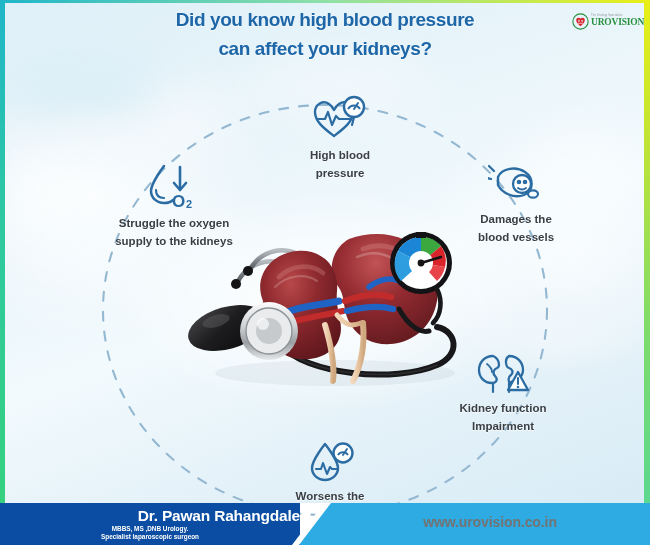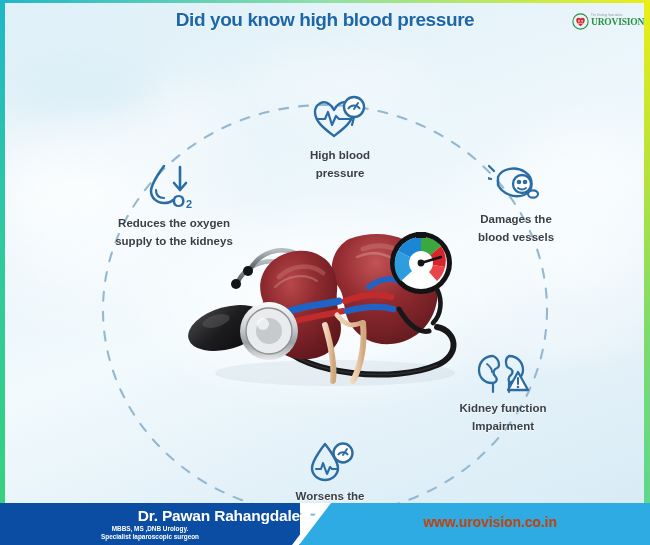--- a/index.html
+++ b/index.html
@@ -136,21 +136,21 @@
   .doc-name {
     position:absolute; left:0; top:4px; width:300px; text-align:right;
     color:#ffffff; font-weight:bold; font-size:15.5px; letter-spacing:-.2px;
   }
   .doc-cred {
     position:absolute; left:0; top:22px; width:300px; text-align:center;
     color:#ffffff; font-size:6.4px; font-weight:bold; line-height:8.4px;
   }
   .site {
     position:absolute; left:330px; top:11px; width:320px; text-align:center;
-    color:#c2410c; font-weight:bold; font-size:14px; letter-spacing:-.1px;
+    color:#737373; font-weight:bold; font-size:14px; letter-spacing:-.1px;
   }
 </style>
 </head>
 <body>
 
 <div id="poster">
 
   <div class="bg">
     <div class="blur-blob bb5"></div>
     <div class="blur-blob bb3"></div>
@@ -162,20 +162,21 @@
     <div class="streak st2"></div>
     <div class="streak st3"></div>
   </div>
 
   <div class="edge-left"></div>
   <div class="edge-right"></div>
   <div class="edge-top"></div>
 
   <div class="title">
     <span>Did you know high blood pressure</span>
+    <span class="l2">can affect your kidneys?</span>
   </div>
 
   <div class="logo">
     <svg class="logo-mark" viewBox="0 0 40 40">
       <circle cx="20" cy="20" r="18" fill="none" stroke="#27913f" stroke-width="2.6"></circle>
       <path d="M20 13 C15 9,9 12,10 18 C11 24,17 28,20 31 C23 28,29 24,30 18 C31 12,25 9,20 13 Z" fill="#d8242c"></path>
       <circle cx="16" cy="18" r="2.2" fill="#ffffff"></circle>
       <circle cx="24" cy="18" r="2.2" fill="#ffffff"></circle>
       <circle cx="16" cy="18" r="1" fill="#222"></circle>
       <circle cx="24" cy="18" r="1" fill="#222"></circle>
@@ -344,21 +345,21 @@
 
   <div class="node n-left">
     <svg class="ico" width="64" height="46" viewBox="0 0 64 46">
       <path d="M22 3 C22 3,9 20,9 28 C9 35,15 40,22 40 C26 40,29 39,31 37" fill="none" stroke="#2b6ca3" stroke-width="2.5" stroke-linecap="round" stroke-linejoin="round"></path>
       <path d="M14 27 C14 32,17 35,22 35" fill="none" stroke="#2b6ca3" stroke-width="2.2" stroke-linecap="round"></path>
       <path d="M38 4 L38 26" stroke="#2b6ca3" stroke-width="2.6" stroke-linecap="round"></path>
       <path d="M32 20 L38 27 L44 20" fill="none" stroke="#2b6ca3" stroke-width="2.6" stroke-linecap="round" stroke-linejoin="round"></path>
       <text x="30" y="44" font-family="Liberation Sans, sans-serif" font-size="17" font-weight="bold" fill="#2b6ca3">O</text>
       <text x="44" y="45" font-family="Liberation Sans, sans-serif" font-size="11" font-weight="bold" fill="#2b6ca3">2</text>
     </svg>
-    <span class="lbl">Reduces the oxygen
+    <span class="lbl">Struggle the oxygen
 supply to the kidneys</span>
   </div>
 
   <div class="footer">
     <div class="f-right"></div>
     <div class="f-left"></div>
     <div class="f-slash"></div>
     <div class="doc-name">Dr. Pawan Rahangdale</div>
     <div class="doc-cred">
       <div>MBBS,  MS ,DNB Urology.</div>

